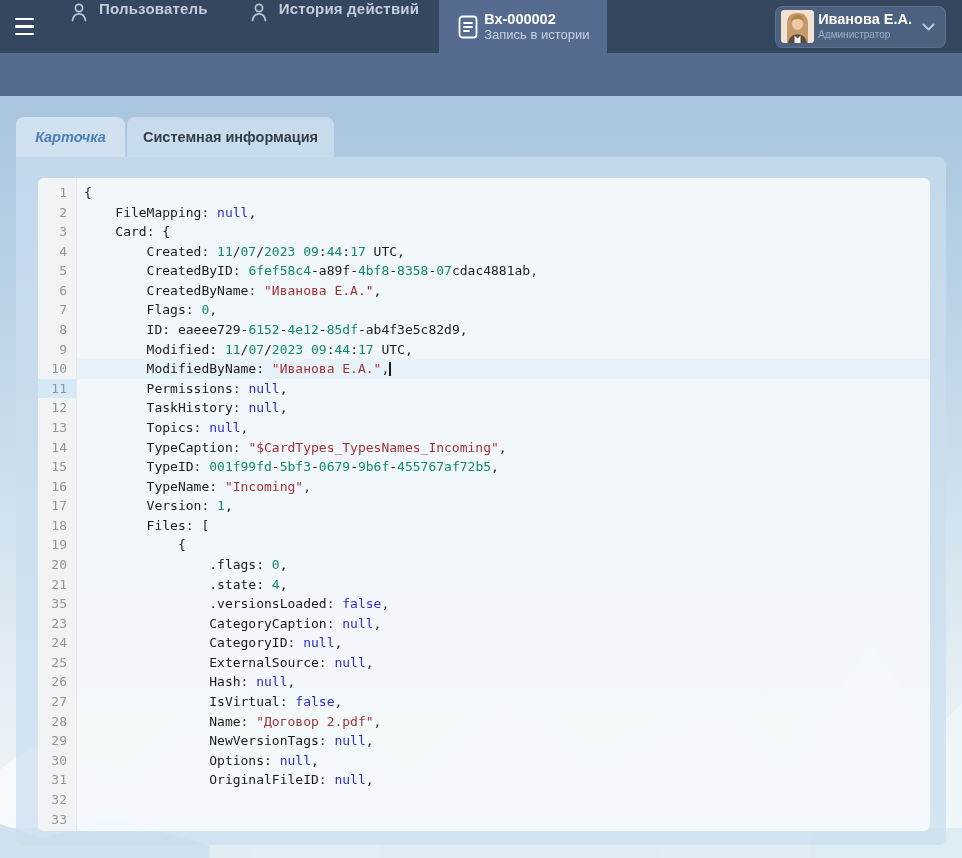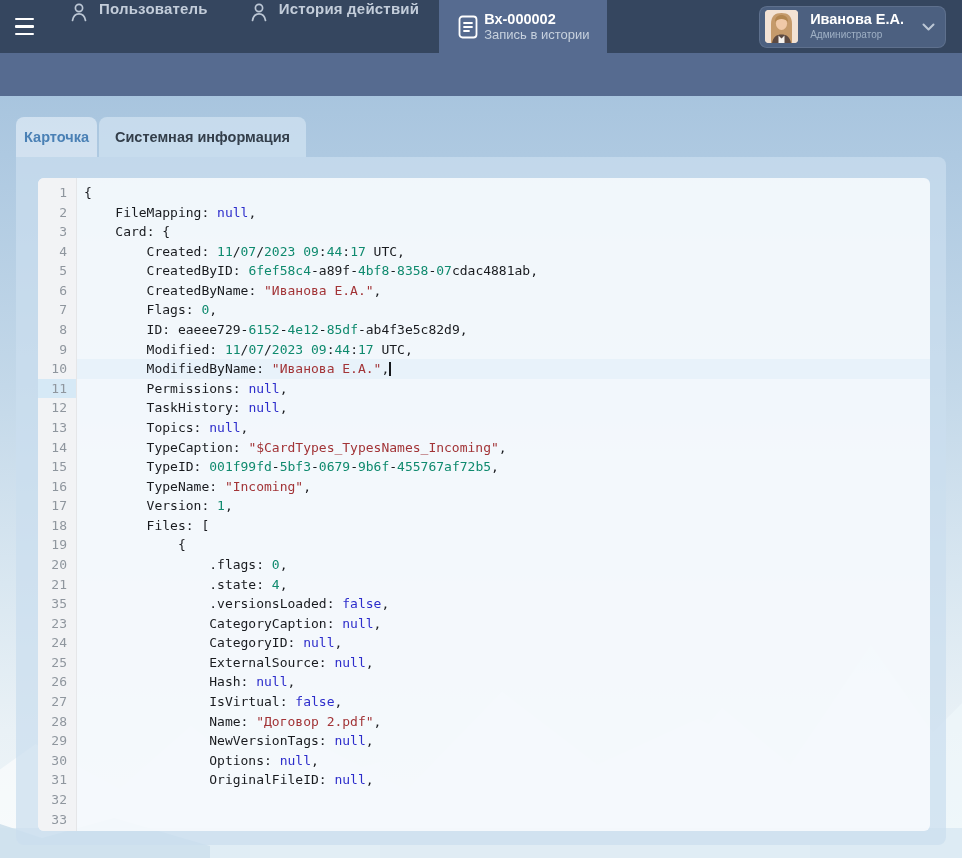--- a/index.html
+++ b/index.html
@@ -34,31 +34,31 @@
   .nav-tab .lbl { color:#c3cdda; font-size:15px; font-weight:bold; letter-spacing:.2px; }
 
   .nav-tab-active { display:flex; align-items:center; gap:4px; padding:0 17px; background:#566b90; cursor:pointer; }
   .nav-tab-active .t1 { color:#ffffff; font-size:14.5px; font-weight:bold; line-height:17px; }
   .nav-tab-active .t2 { color:#c7d1de; font-size:13px; line-height:14px; }
 
   .spacer { flex:1; }
 
   .user-badge { align-self:center; margin-right:16px; height:42px; min-width:170px;
     background:#4c6080; border:1px solid rgba(255,255,255,0.10); border-radius:8px;
-    display:flex; align-items:center; gap:12px; padding:0 10px 0 5px; cursor:pointer; }
+    display:flex; align-items:center; gap:4px; padding:0 10px 0 5px; cursor:pointer; }
   .avatar { width:33px; height:33px; border-radius:4px; overflow:hidden; background:#f3e0d3; flex:0 0 auto; }
   .user-badge .t1 { color:#ffffff; font-size:14.5px; font-weight:bold; line-height:17px; white-space:nowrap; }
   .user-badge .t2 { color:#9fb0c4; font-size:10px; line-height:14px; }
   .chev { margin-left:6px; display:flex; align-items:center; }
 
   
   .ctabs { position:absolute; top:117px; left:16px; z-index:3; display:flex; gap:2px; }
   .ctab { height:40px; display:flex; align-items:center; justify-content:center;
           border-radius:8px 8px 0 0; cursor:pointer; font-size:14.5px; font-weight:bold; }
-  .ctab.inactive { width:81px; background:rgba(233,242,250,0.6); color:#4a80b5; }
+  .ctab.inactive { width:109px; background:rgba(233,242,250,0.6); color:#4a80b5;font-style:italic; }
   .ctab.active   { width:207px; background:rgba(203,222,238,0.88); color:#333e4a; }
 
   .card { position:absolute; left:16px; top:157px; width:930px; height:688px;
           background:rgba(203,222,238,0.72); border-radius:0 8px 8px 8px; z-index:2; }
 
   
   .code-panel { position:absolute; left:38px; top:178px; width:892px; height:653px;
     background:rgba(253,254,255,0.8); border-radius:6px; overflow:hidden; display:flex; z-index:3;
     font-family:"DejaVu Sans Mono", monospace; font-size:13px; }
   .gutter { width:39px; background:rgba(241,242,244,0.95); border-right:1px solid rgba(0,0,0,0.05);

